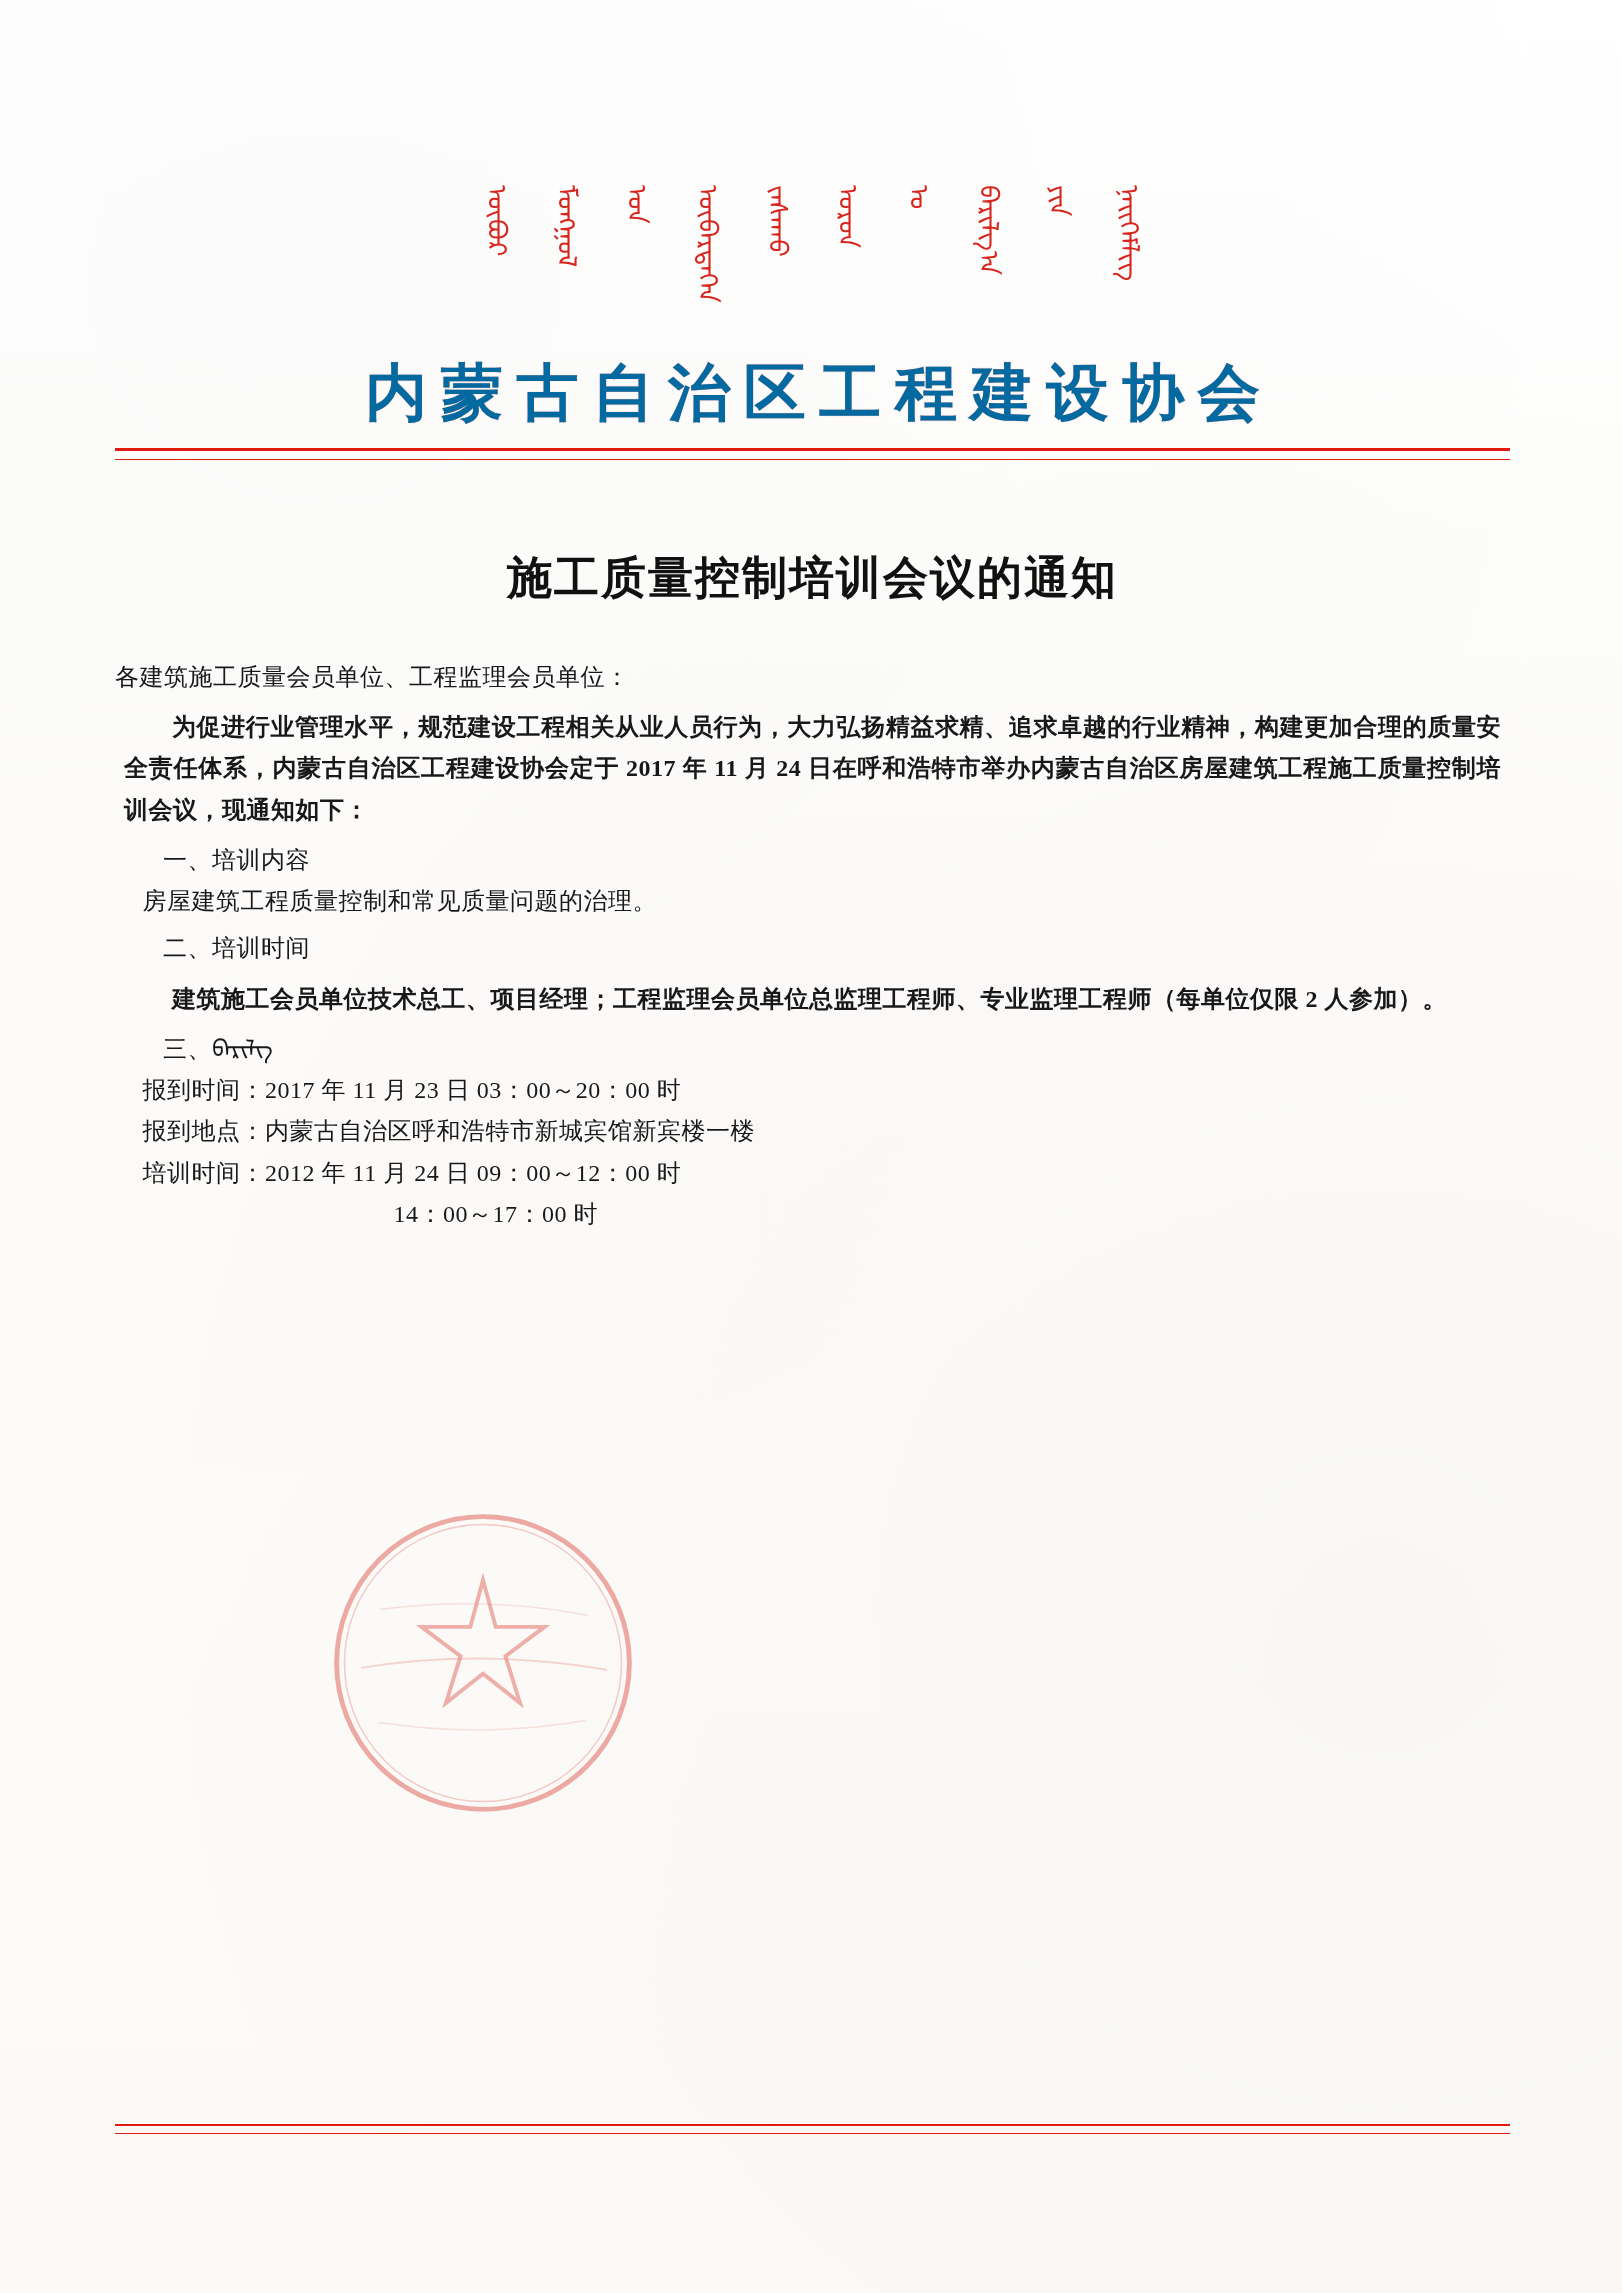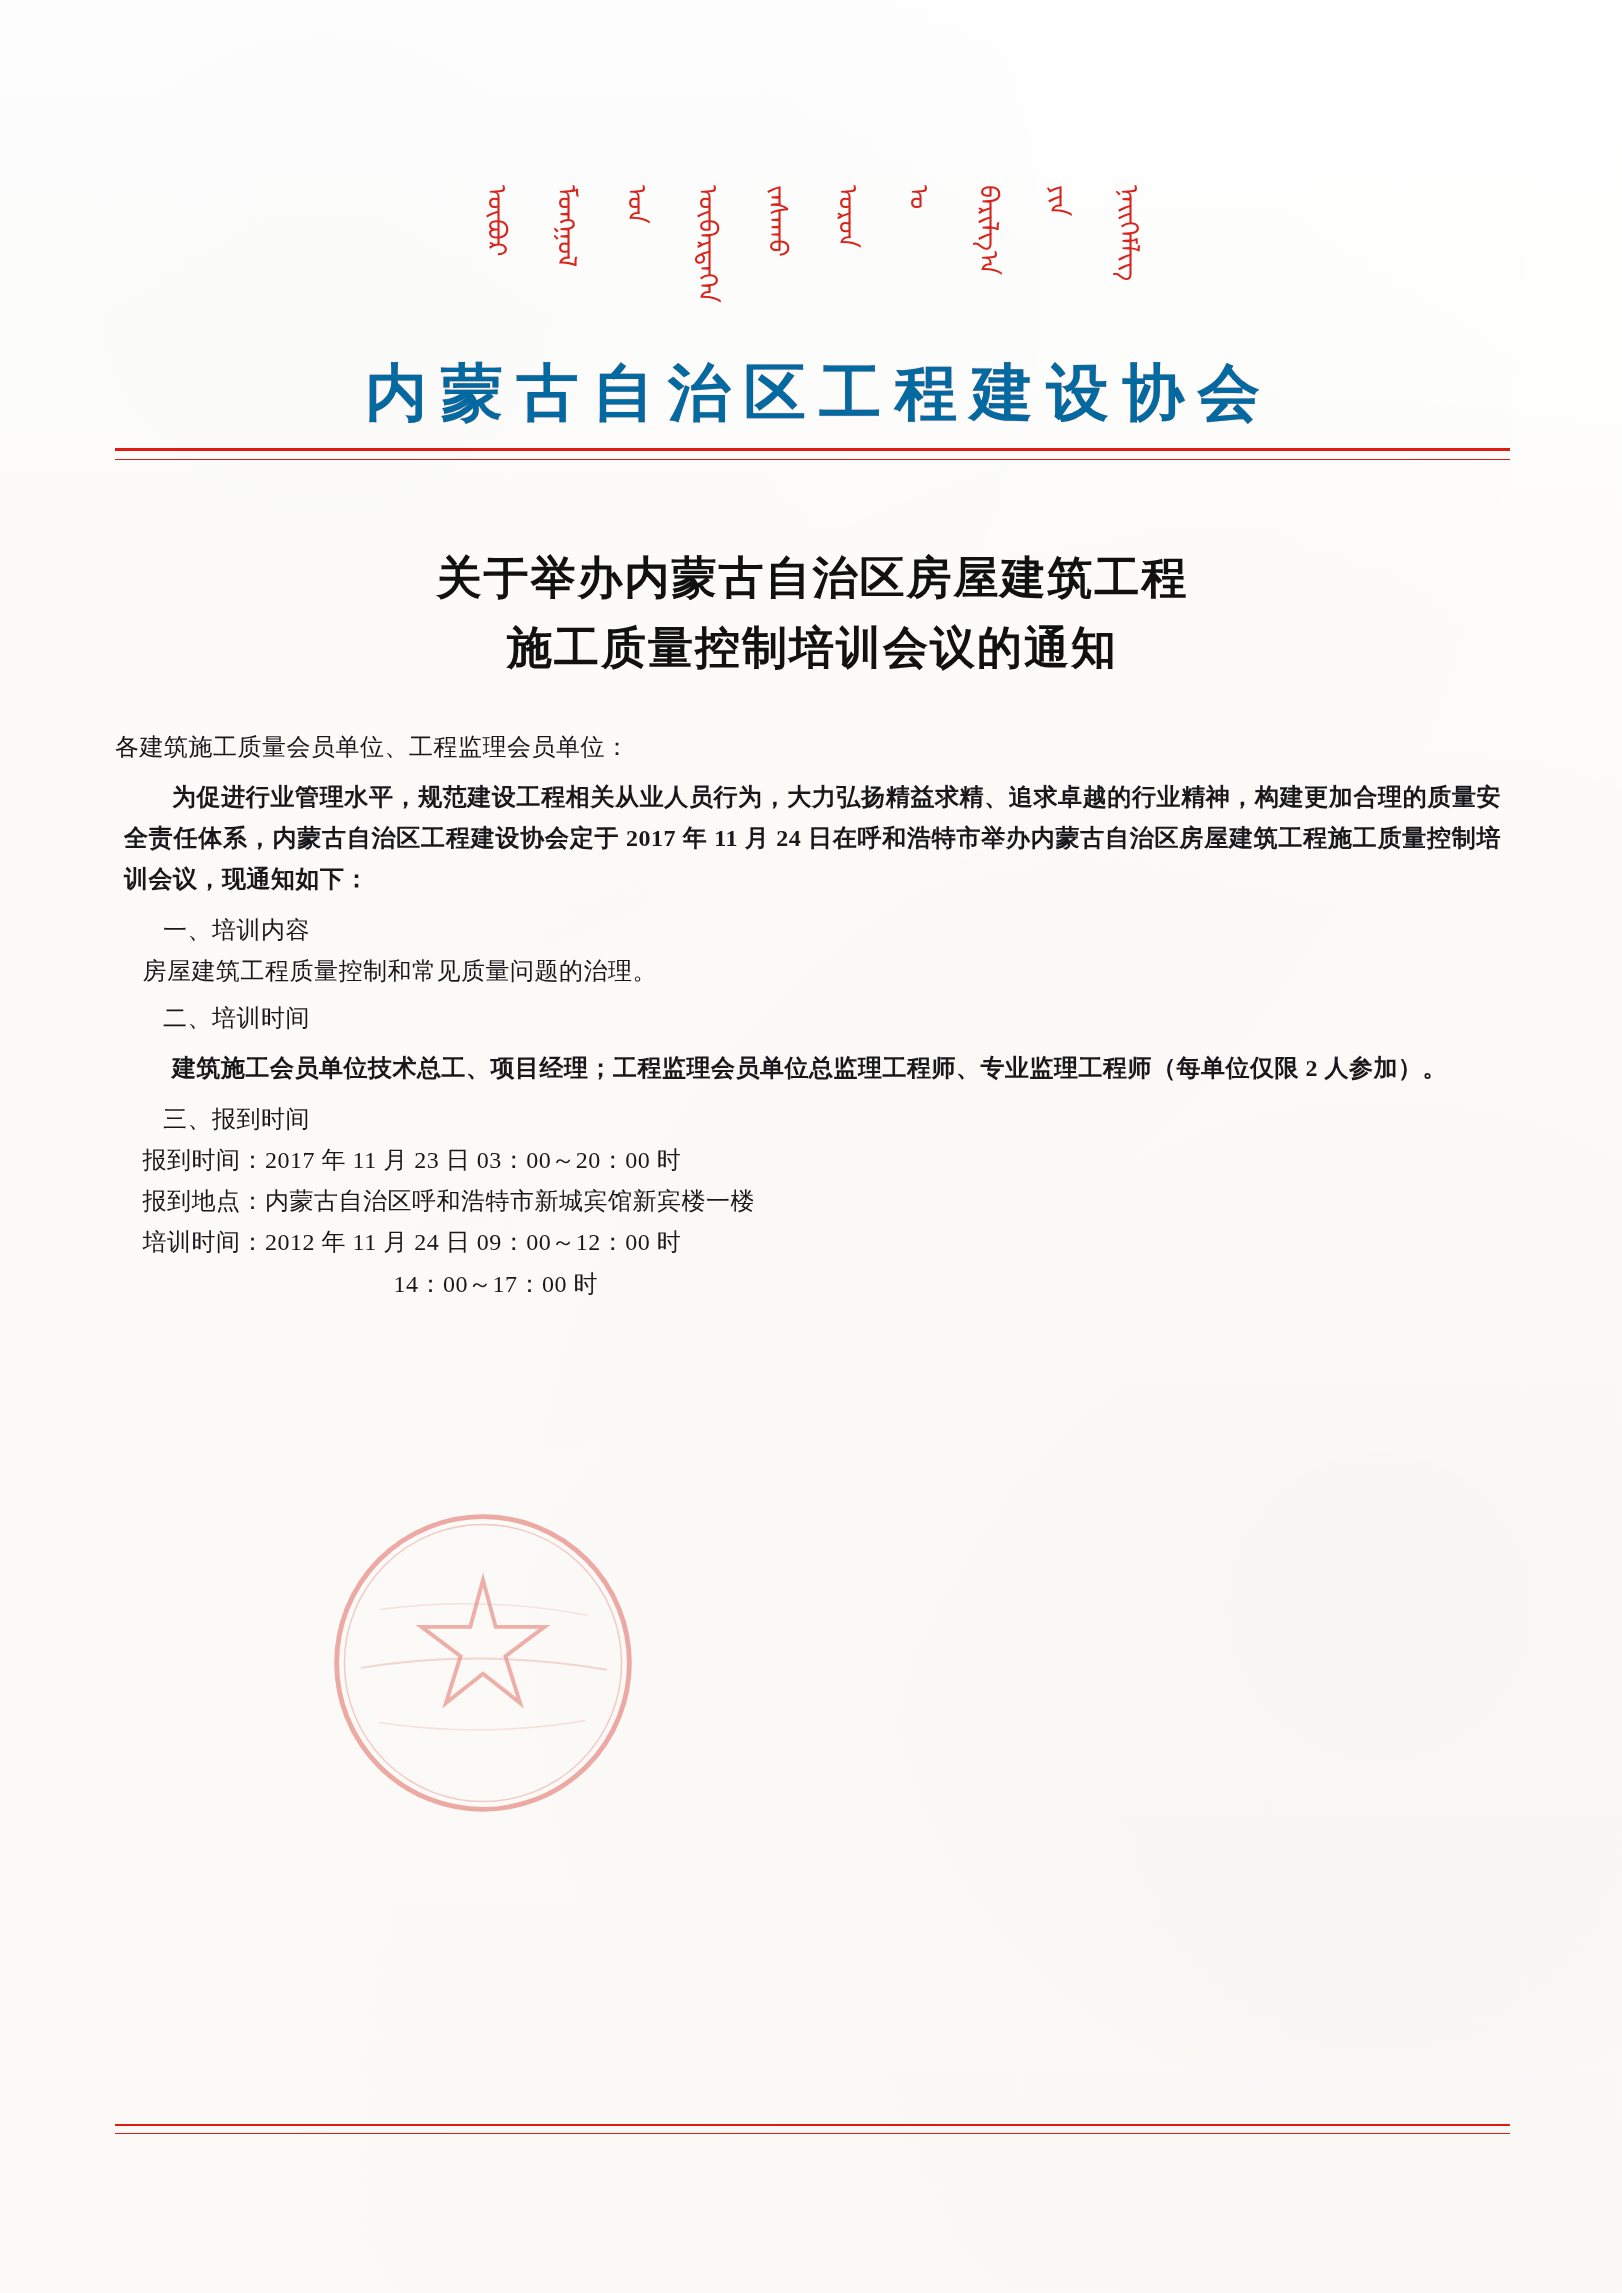--- a/index.html
+++ b/index.html
@@ -183,35 +183,34 @@
         <div class="mong-col">ᠶᠢᠨ</div>
         <div class="mong-col">ᠨᠡᠢᠭᠡᠮᠯᠢᠭ</div>
       </div>
 
       <div class="org-title">内蒙古自治区工程建设协会</div>
       <div class="rule-double"></div>
     </div>
 
 
     <div class="doc-title">
-      <span class="line">关于举办内蒙古自治区房屋建筑工程</span>
       <span class="line">施工质量控制培训会议的通知</span>
     </div>
 
     <div class="body-text">
       <p class="p-salutation">各建筑施工质量会员单位、工程监理会员单位：</p>
       <p class="p-indent">为促进行业管理水平，规范建设工程相关从业人员行为，大力弘扬精益求精、追求卓越的行业精神，构建更加合理的质量安全责任体系，内蒙古自治区工程建设协会定于 2017 年 11 月 24 日在呼和浩特市举办内蒙古自治区房屋建筑工程施工质量控制培训会议，现通知如下：</p>
 
       <p class="p-heading">一、培训内容</p>
       <p class="p-plain">房屋建筑工程质量控制和常见质量问题的治理。</p>
 
       <p class="p-heading">二、培训时间</p>
       <p class="p-indent">建筑施工会员单位技术总工、项目经理；工程监理会员单位总监理工程师、专业监理工程师（每单位仅限 2 人参加）。</p>
 
-      <p class="p-heading">三、报到时间</p>
+      <p class="p-heading">三、ᠪᠠᠷᠢᠯᠭ</p>
       <p class="p-hang">报到时间：2017 年 11 月 23 日 03：00～20：00 时</p>
       <p class="p-hang">报到地点：内蒙古自治区呼和浩特市新城宾馆新宾楼一楼</p>
       <p class="p-hang">培训时间：2012 年 11 月 24 日 09：00～12：00 时</p>
       <p class="p-right-cont">14：00～17：00 时</p>
     </div>
 
   </div>
 
   <svg class="seal" viewBox="0 0 330 330">
     <circle cx="165" cy="165" r="150" fill="none" stroke="#d8372c" stroke-width="5" opacity="0.75"></circle>

